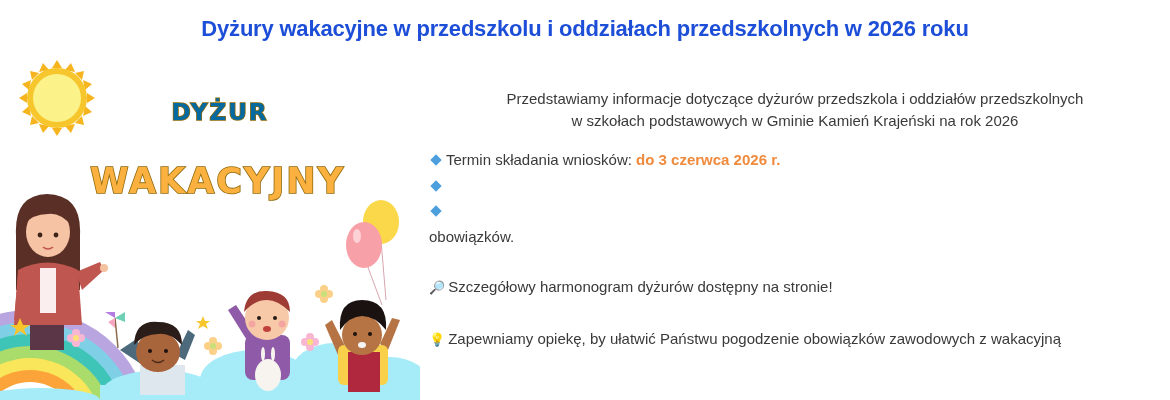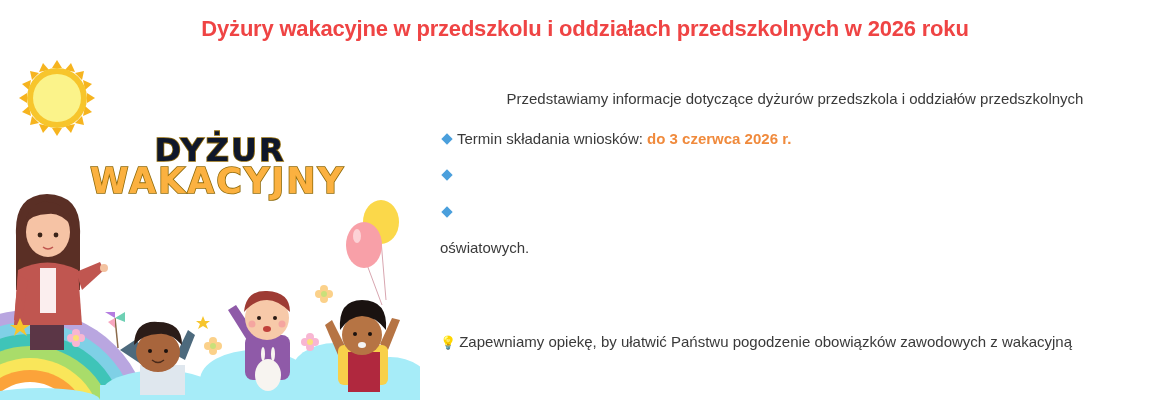--- a/index.html
+++ b/index.html
@@ -5,40 +5,40 @@
   html, body { margin: 0; padding: 0; }
   body {
     width: 1170px; height: 400px; overflow: hidden; position: relative;
     background: #ffffff;
     font-family: "DejaVu Sans", "Liberation Sans", sans-serif;
     color: #333;
   }
   .title {
     position: absolute; top: 16px; left: 0; width: 1170px; text-align: center;
     font-family: "Liberation Sans", "DejaVu Sans", sans-serif;
-    font-weight: bold; font-size: 22px; color: #ef4444; letter-spacing: -0.2px;
+    font-weight: bold; font-size: 22px; color: #1d4ed8; letter-spacing: -0.2px;
   }
   .art { position: absolute; left: 0; top: 55px; width: 420px; height: 345px; overflow: hidden; }
   .art svg { display: block; }
   .banner-word {
     position: absolute; left: 0; width: 440px; text-align: center;
     font-family: "DejaVu Sans", sans-serif; font-weight: bold;
     -webkit-text-stroke: 1.6px #8f6a0a; paint-order: stroke fill;
   }
-  .w1 { top: 76px; font-size: 32px; color: #0f172a; letter-spacing: 2px; left: 0; width: 440px; }
+  .w1 { top: 44px; font-size: 23px; color: #0369a1; letter-spacing: 2px; left: 0; width: 440px; }
   .w2 { top: 106px; font-size: 35px; color: #fbb140; letter-spacing: 2px; left: -5px; width: 445px; }
 
   .content {
     position: absolute; left: 425px; top: 88px; width: 740px;
     font-family: "Liberation Sans", "DejaVu Sans", sans-serif;
     font-size: 15px; line-height: 21.5px; color: #3a3a3a;
   }
   .intro { text-align: center; margin-bottom: 18px; }
   .intro div { margin: 0; }
-  .line { margin: 15px; }
+  .line { margin: 4px; }
   .gap { height: 21px; }
   .diamond {
     display: inline-block; width: 8px; height: 8px; background: #4a9fdc;
     transform: rotate(45deg); margin: 0 6px 1px 3px;
   }
   .hl { color: #f08a3c; font-weight: bold; }
   .pin { color: #d93a3a; font-size: 13px; margin-right: 3px; }
   .mag { color: #4f7fae; font-size: 13px; margin-right: 3px; }
   .bulb { color: #f5c542; font-size: 13px; margin-right: 3px; }
 </style>
@@ -190,30 +190,34 @@
       <polygon points="203,316 205,321 210,321 206,324 208,329 203,326 198,329 200,324 196,321 201,321" fill="#f7c52c"></polygon>
     </g>
   </svg>
   <div class="banner-word w1">DYŻUR</div>
   <div class="banner-word w2">WAKACYJNY</div>
 </div>
 
 <div class="content">
   <div class="intro">
     <div>Przedstawiamy informacje dotyczące dyżurów przedszkola i oddziałów przedszkolnych</div>
+    <div>w  szkołach podstawowych w Gminie Kamień Krajeński na rok 2026</div>
   </div>
 
   <div class="line">
     <span class="diamond"></span><span>Termin składania wniosków: </span><span class="hl">do 3 czerwca 2026 r.</span>
   </div>
   <div class="line">
     <span class="diamond"></span>
   </div>
   <div class="line">
     <span class="diamond"></span>
   </div>
-  <div class="line">oświatowych.</div>
+  <div class="line">obowiązków.</div>
   <div class="gap"></div>
+  <div class="line">
+    <span class="mag">🔎</span><span>Szczegółowy harmonogram dyżurów dostępny na stronie!</span>
+  </div>
   <div class="gap"></div>
   <div class="line">
     <span class="bulb">💡</span><span>Zapewniamy opiekę, by ułatwić Państwu pogodzenie obowiązków zawodowych z wakacyjną</span>
   </div>
 </div>
 
 </body></html>

